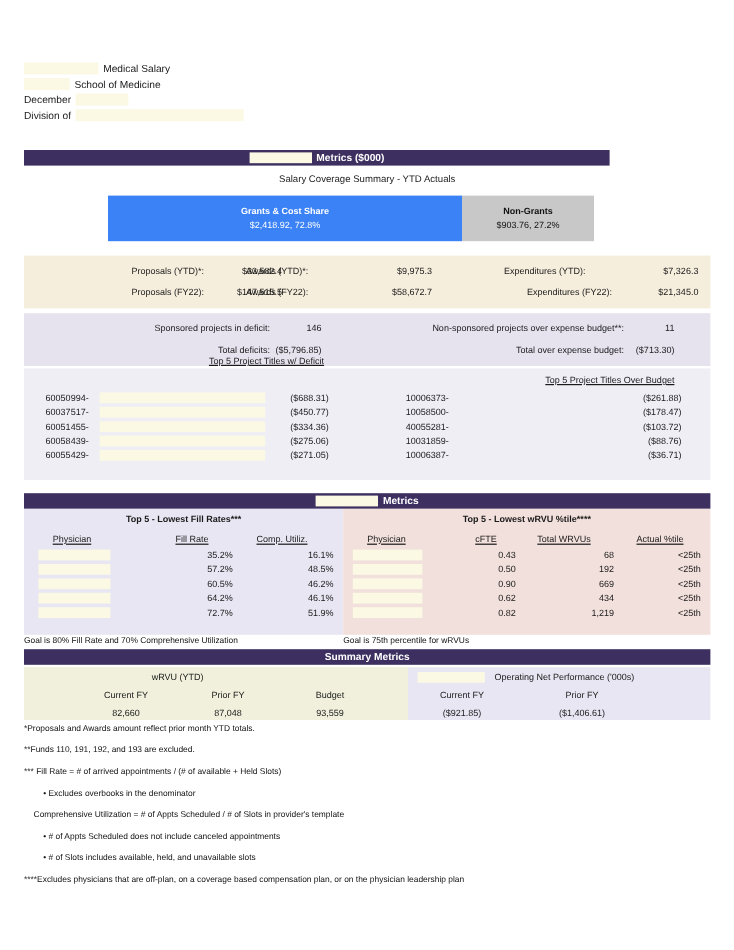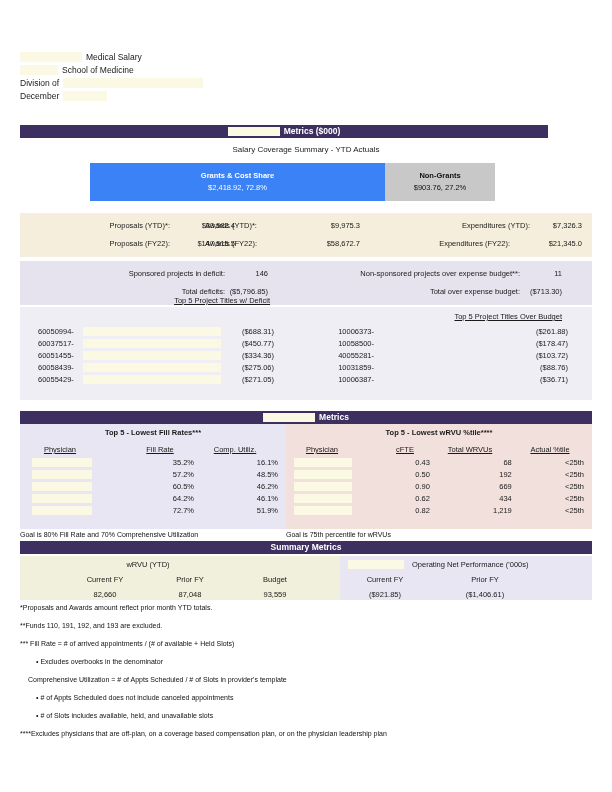--- a/index.html
+++ b/index.html
@@ -179,30 +179,30 @@
   <div class="header">
     <div class="hdr-row">
       <span class="redact" style="width:62px"></span>
       <span class="hdr-label">Medical Salary</span>
     </div>
     <div class="hdr-row">
       <span class="redact" style="width:38px"></span>
       <span class="hdr-label">School of Medicine</span>
     </div>
     <div class="hdr-row">
+      <span class="hdr-label-pre">December</span>
+      <span class="redact" style="width:44px"></span>
+    </div>
+    <div class="hdr-row">
       <span class="hdr-label-pre">Division of</span>
       <span class="redact" style="width:140px"></span>
     </div>
-    <div class="hdr-row">
-      <span class="hdr-label-pre">December</span>
-      <span class="redact" style="width:44px"></span>
-    </div>
   </div>
 
-  <div class="banner" style="left:20px; top:125px; width:528px;">
+  <div class="banner" style="left:20px; top:125px; width:488px;">
     <span class="chip"></span><span>Metrics ($000)</span>
   </div>
 
   <div class="subtitle" style="left:20px; top:145px; width:572px;">Salary Coverage Summary - YTD Actuals</div>
 
   <div class="cov-wrap" style="left:90px; top:163px; width:405px; height:38px;">
     <div class="cov-grant" style="width:295px; height:38px;">
       <span class="cov-title">Grants &amp; Cost Share</span>
       <span>$2,418.92, 72.8%</span>
     </div>
@@ -211,21 +211,21 @@
       <span>$903.76, 27.2%</span>
     </div>
   </div>
 
   <div class="tan-block" style="left:20px; top:213px; width:572px; height:44px;"></div>
 
   <div class="kv r" style="left:30px; top:221px; width:140px;">Proposals (YTD)*:</div>
   <div class="kv r" style="left:175px; top:221px; width:60px;">$33,582.4</div>
   <div class="kv" style="left:205px; top:221px; width:100px;">Awards (YTD)*:</div>
   <div class="kv r" style="left:300px; top:221px; width:60px;">$9,975.3</div>
-  <div class="kv r" style="left:410px; top:221px; width:120px;">Expenditures (YTD):</div>
+  <div class="kv r" style="left:368px; top:221px; width:120px;">Expenditures (YTD):</div>
   <div class="kv r" style="left:512px; top:221px; width:70px;">$7,326.3</div>
 
   <div class="kv r" style="left:30px; top:239px; width:140px;text-align:right;">Proposals (FY22):</div>
   <div class="kv r" style="left:175px; top:239px; width:60px;">$147,515.5</div>
   <div class="kv" style="left:205px; top:239px; width:100px;">Awards (FY22):</div>
   <div class="kv r" style="left:300px; top:239px; width:60px;">$58,672.7</div>
   <div class="kv r" style="left:390px; top:239px; width:120px;">Expenditures (FY22):</div>
   <div class="kv r" style="left:512px; top:239px; width:70px;">$21,345.0</div>
 
   <div class="lav-block" style="left:20px; top:261px; width:572px; height:44px;"></div>

